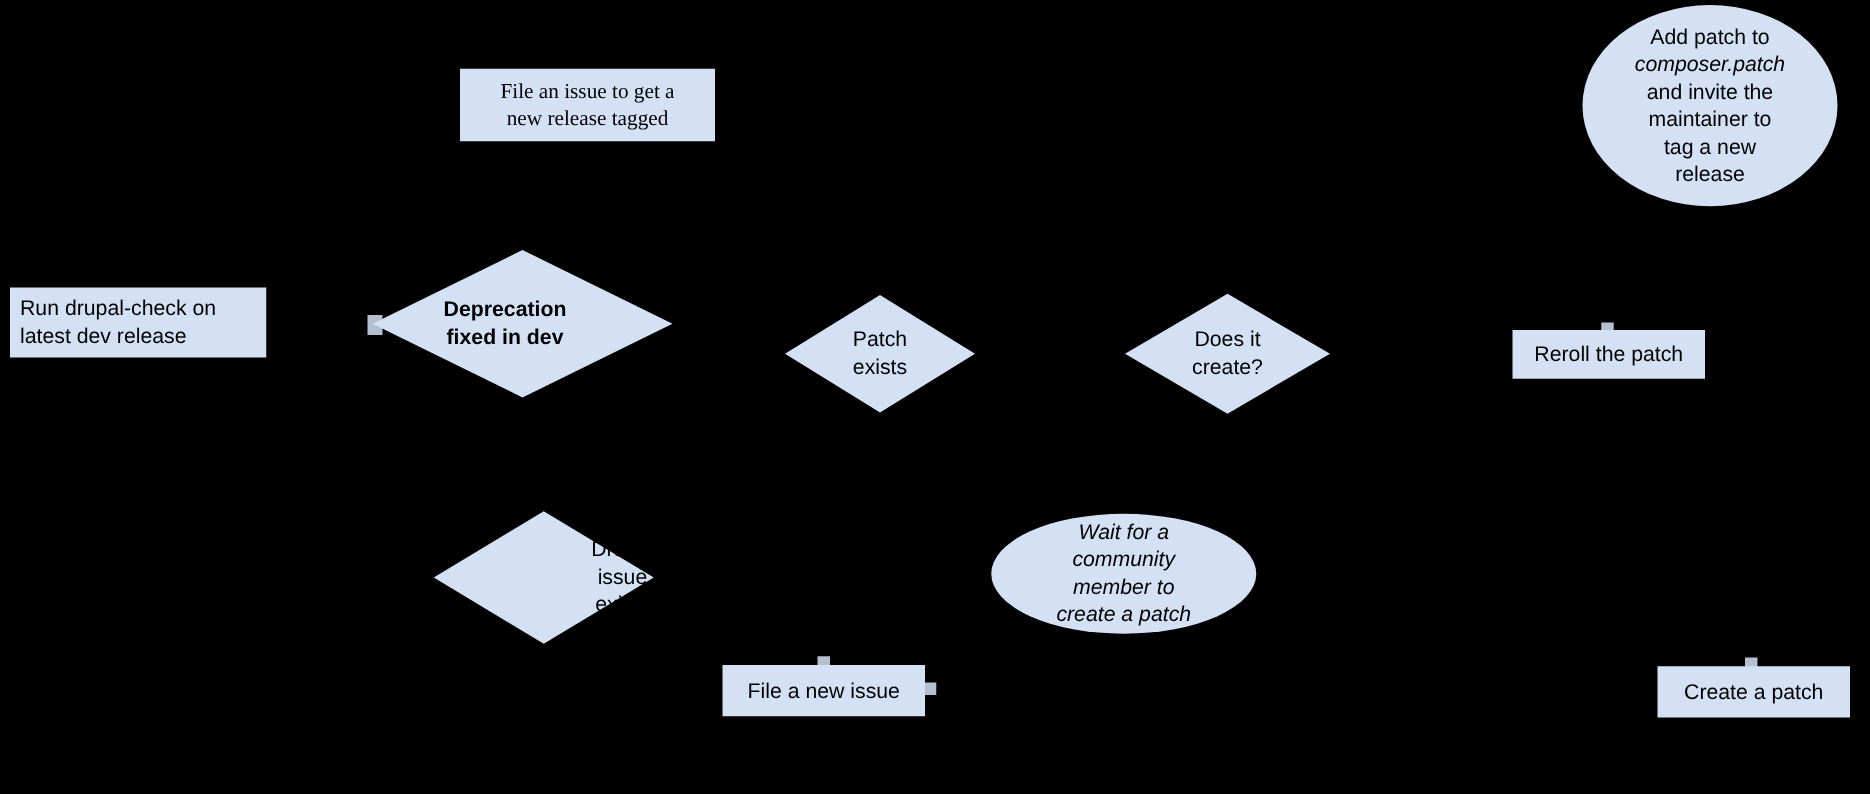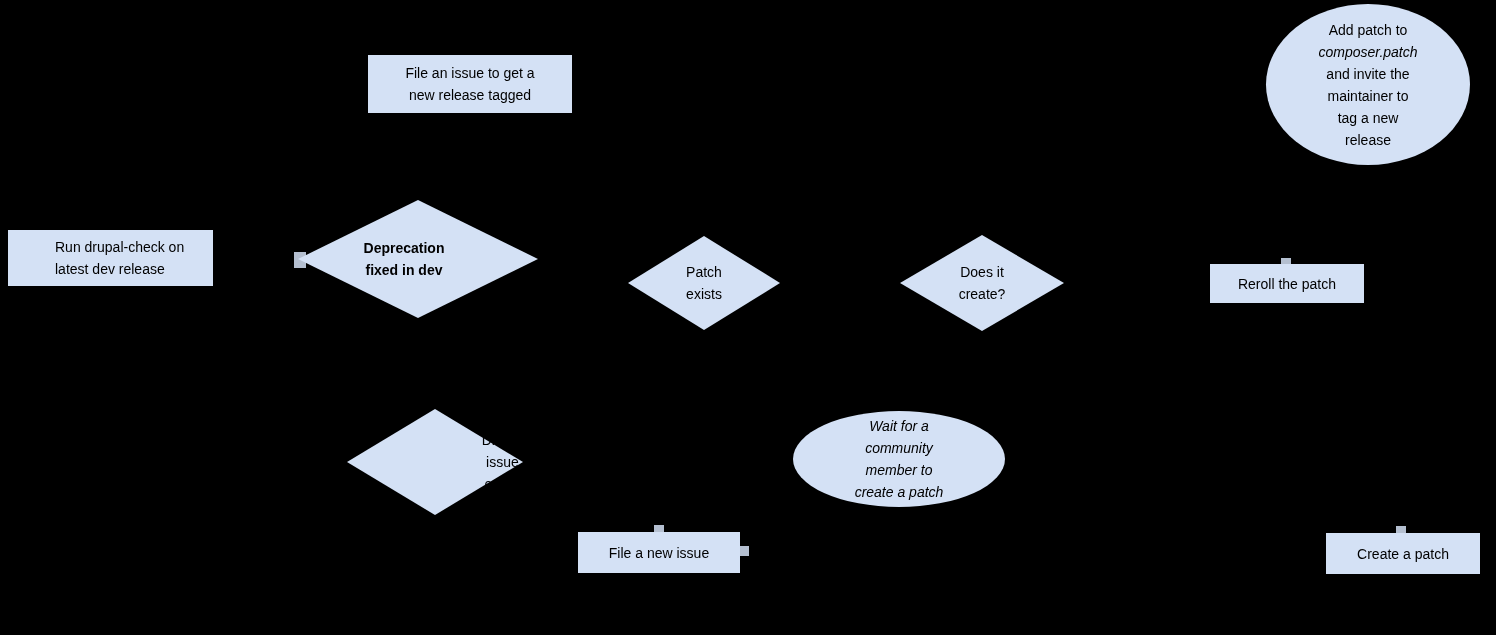--- a/index.html
+++ b/index.html
@@ -26,29 +26,28 @@
     height: 635px;
   }
   .node-label {
     position: absolute;
     display: flex;
     align-items: center;
     justify-content: center;
     text-align: center;
     color: #000000;
     font-family: "Liberation Sans", sans-serif;
-    font-size: 14px;
+    font-size: 17px;
     line-height: 22px;
     pointer-events: none;
     white-space: pre-line;
   }
   .node-label.left-align {
     justify-content: flex-start;
     text-align: left;
-    margin-left: 39px;
   }
   .node-label em {
     font-style: italic;
   }
 </style>
 </head>
 <body>
 
 <div id="canvas">
 
@@ -68,21 +67,21 @@
         <rect x="294" y="252" width="12" height="16" fill="#d4e1f5" opacity="0.85"></rect>
         <rect x="1281" y="258" width="10" height="8" fill="#d4e1f5" opacity="0.85"></rect>
         <rect x="654" y="525" width="10" height="8" fill="#d4e1f5" opacity="0.85"></rect>
         <rect x="740" y="546" width="9" height="10" fill="#d4e1f5" opacity="0.85"></rect>
         <rect x="1396" y="526" width="10" height="8" fill="#d4e1f5" opacity="0.85"></rect>
       </g>
   </svg>
 
   <div id="labels">
       <div class="node-label left-align" style="left: 8px; top: 230px; width: 205px; height: 56px; padding-left: 8px; box-sizing: border-box;"><div><div>Run drupal-check on</div><div>latest dev release</div></div></div>
-      <div class="node-label" style="left: 368px; top: 55px; width: 204px; height: 58px;"><div><div>File an issue to get a</div><div>new release tagged</div></div></div>
+      <div class="node-label" style="left: 368px; top: 55px; width: 204px; height: 58px; font-family: Liberation Serif, serif;"><div><div>File an issue to get a</div><div>new release tagged</div></div></div>
       <div class="node-label" style="left: 1266px; top: 4px; width: 204px; height: 161px;"><div><div>Add patch to</div><div><em>composer.patch</em></div><div>and invite the</div><div>maintainer to</div><div>tag a new</div><div>release</div></div></div>
       <div class="node-label" style="left: 284px; top: 200px; width: 240px; height: 118px; font-weight: bold;"><div><div>Deprecation</div><div>fixed in dev</div></div></div>
       <div class="node-label" style="left: 628px; top: 236px; width: 152px; height: 94px;"><div><div>Patch</div><div>exists</div></div></div>
       <div class="node-label" style="left: 900px; top: 235px; width: 164px; height: 96px;"><div><div>Does it</div><div>create?</div></div></div>
       <div class="node-label" style="left: 1210px; top: 264px; width: 154px; height: 39px;"><div><div>Reroll the patch</div></div></div>
       <div class="node-label" style="left: 347px; top: 409px; width: 176px; height: 106px; justify-content: flex-end;"><div><div>Drupal</div><div>issue</div><div>exists</div></div></div>
       <div class="node-label" style="left: 793px; top: 411px; width: 212px; height: 96px; font-style: italic;"><div><div>Wait for a</div><div>community</div><div>member to</div><div>create a patch</div></div></div>
       <div class="node-label" style="left: 578px; top: 532px; width: 162px; height: 41px;"><div><div>File a new issue</div></div></div>
       <div class="node-label" style="left: 1326px; top: 533px; width: 154px; height: 41px;"><div><div>Create a patch</div></div></div>
     </div>

